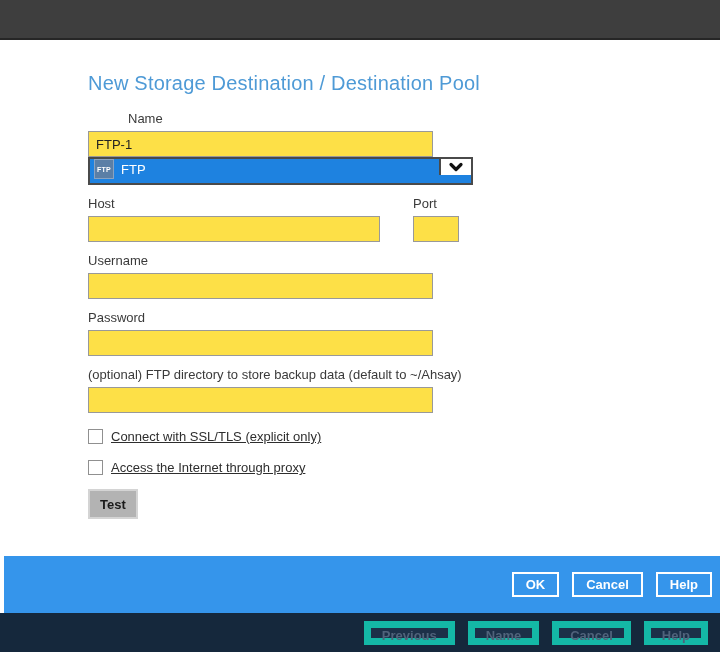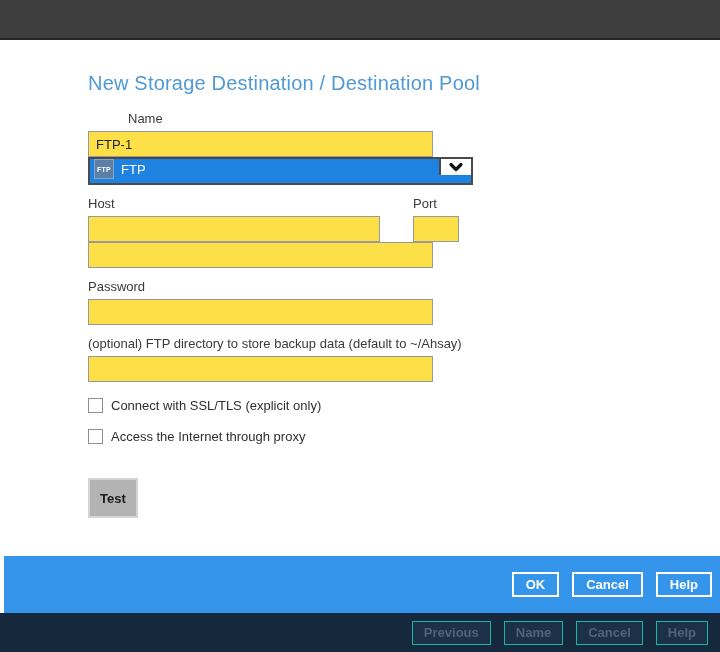--- a/index.html
+++ b/index.html
@@ -104,25 +104,26 @@
     width: 15px; height: 15px;
     border: 1px solid #909090;
     background: #ffffff;
     cursor: pointer;
     flex: 0 0 auto;
   }
   .check-label {
     font-size: 13px;
     color: #2e2e2e;
     margin-left: 8px;
+    text-decoration: underline;
   }
 
   .test-btn {
-    margin-top: 34px;
-    width: 50px; height: 40px;
+    margin-top: 14px;
+    width: 50px; height: 30px;
     background: #b3b3b3;
     border: 2px solid #d4d4d4;
     font-family: "Liberation Sans", sans-serif;
     font-size: 13px;
     font-weight: 700;
     color: #1b1b1b;
     cursor: pointer;
   }
 
   
@@ -154,21 +155,21 @@
     width: 720px; height: 39px;
     background: #15283c;
     display: flex;
     align-items: center;
     justify-content: flex-end;
     padding-right: 12px;
     gap: 13px;
   }
   .btn-navy {
     background: #1c3048;
-    border: 1px solid #14b8a6;
+    border: 7px solid #14b8a6;
     color: #50637b;
     font-family: "Liberation Sans", sans-serif;
     font-size: 13px;
     font-weight: 700;
     height: 24px;
     padding: 0 11px;
     cursor: default;
   }
 </style>
 </head>
@@ -203,20 +204,21 @@
       <div class="field-label">Host</div>
       <input class="text-input w-host" type="text" value="" style="">
     </div>
     <div class="col-port">
       <div class="field-label">Port</div>
       <input class="text-input w-port" type="text" value="" style="">
     </div>
   </div>
 
   
+  <div class="field-label">Username</div>
   <input class="text-input w-full" type="text" value="" style="">
 
   
   <div class="field-label">Password</div>
   <input class="text-input w-full" type="password" value="" style="">
 
   
   <div class="field-label">(optional) FTP directory to store backup data (default to ~/Ahsay)</div>
   <input class="text-input w-full" type="text" value="" style="">
 

